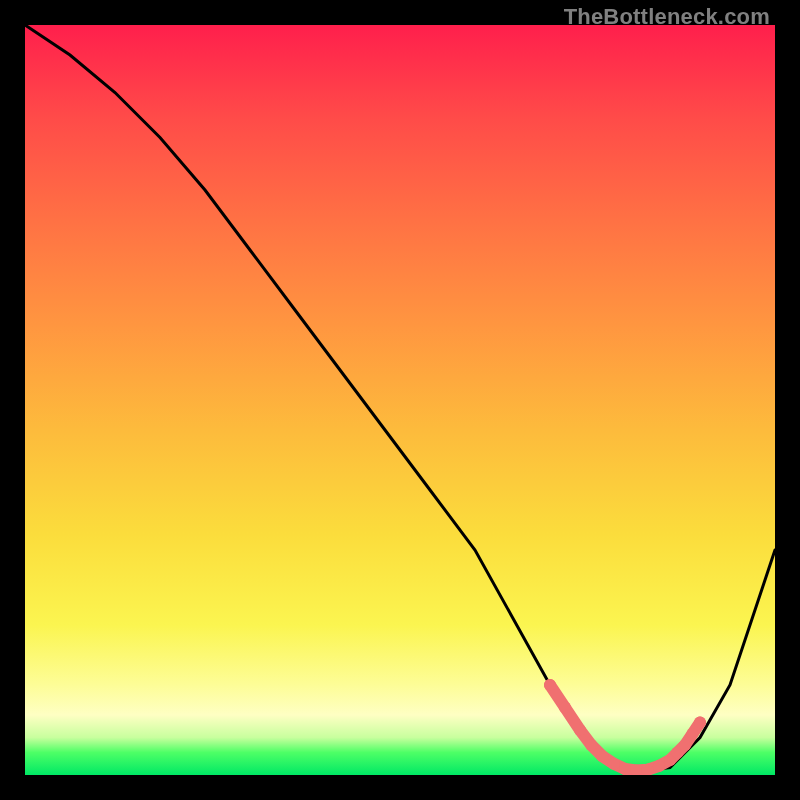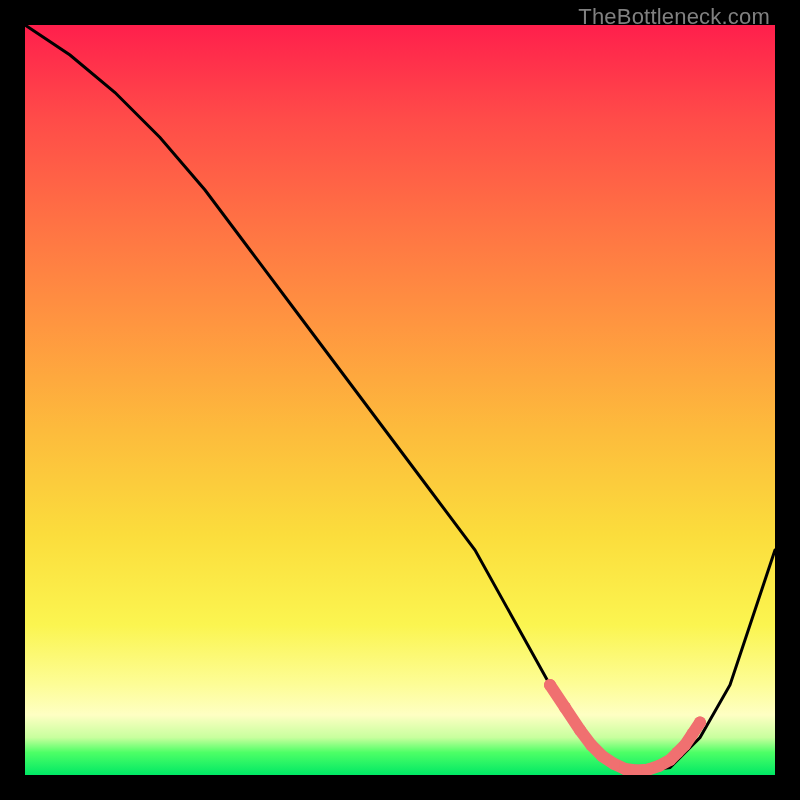--- a/index.html
+++ b/index.html
@@ -40,21 +40,21 @@
       #4dff66 97%,
       #00e865 100%
     );
   }
   .watermark {
     position: absolute;
     right: 30px;
     top: 4px;
     font-family: Arial, Helvetica, sans-serif;
     font-size: 22px;
-    font-weight: 400;
+    font-weight: 700;
     color: #808080;
     letter-spacing: 0.2px;
   }
   svg.curve {
     position: absolute;
     left: 0;
     top: 0;
     width: 750px;
     height: 750px;
   }

